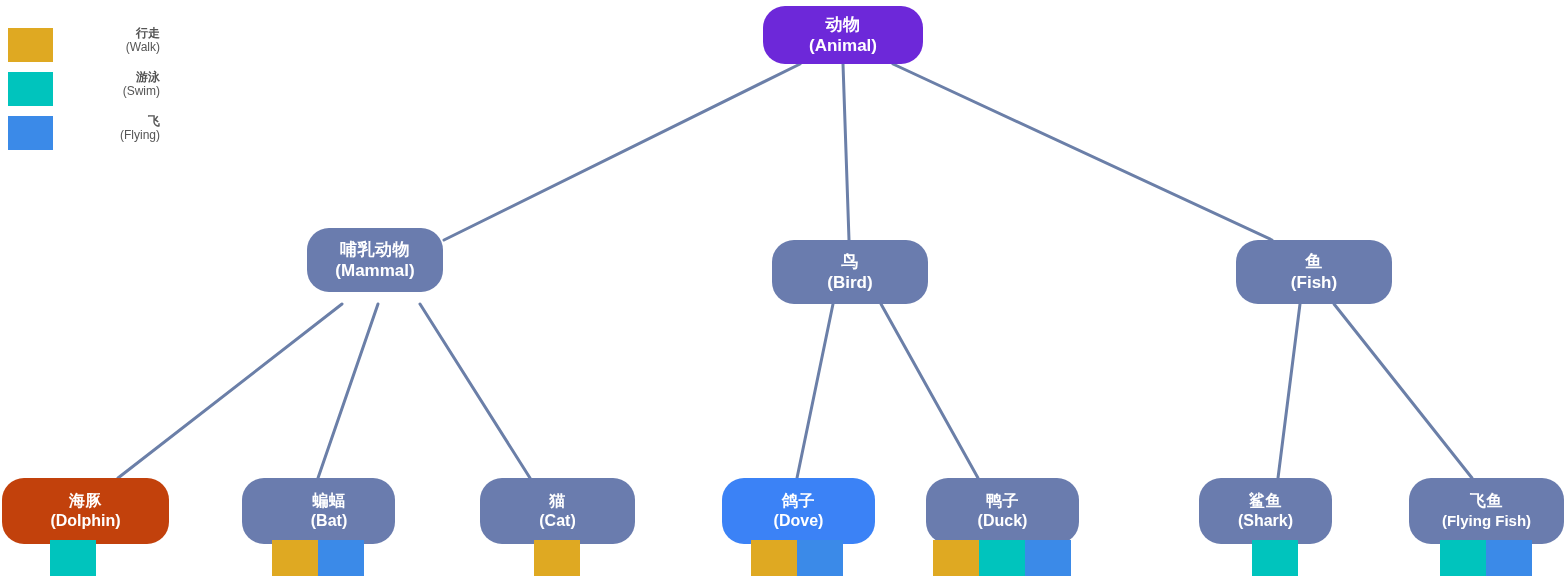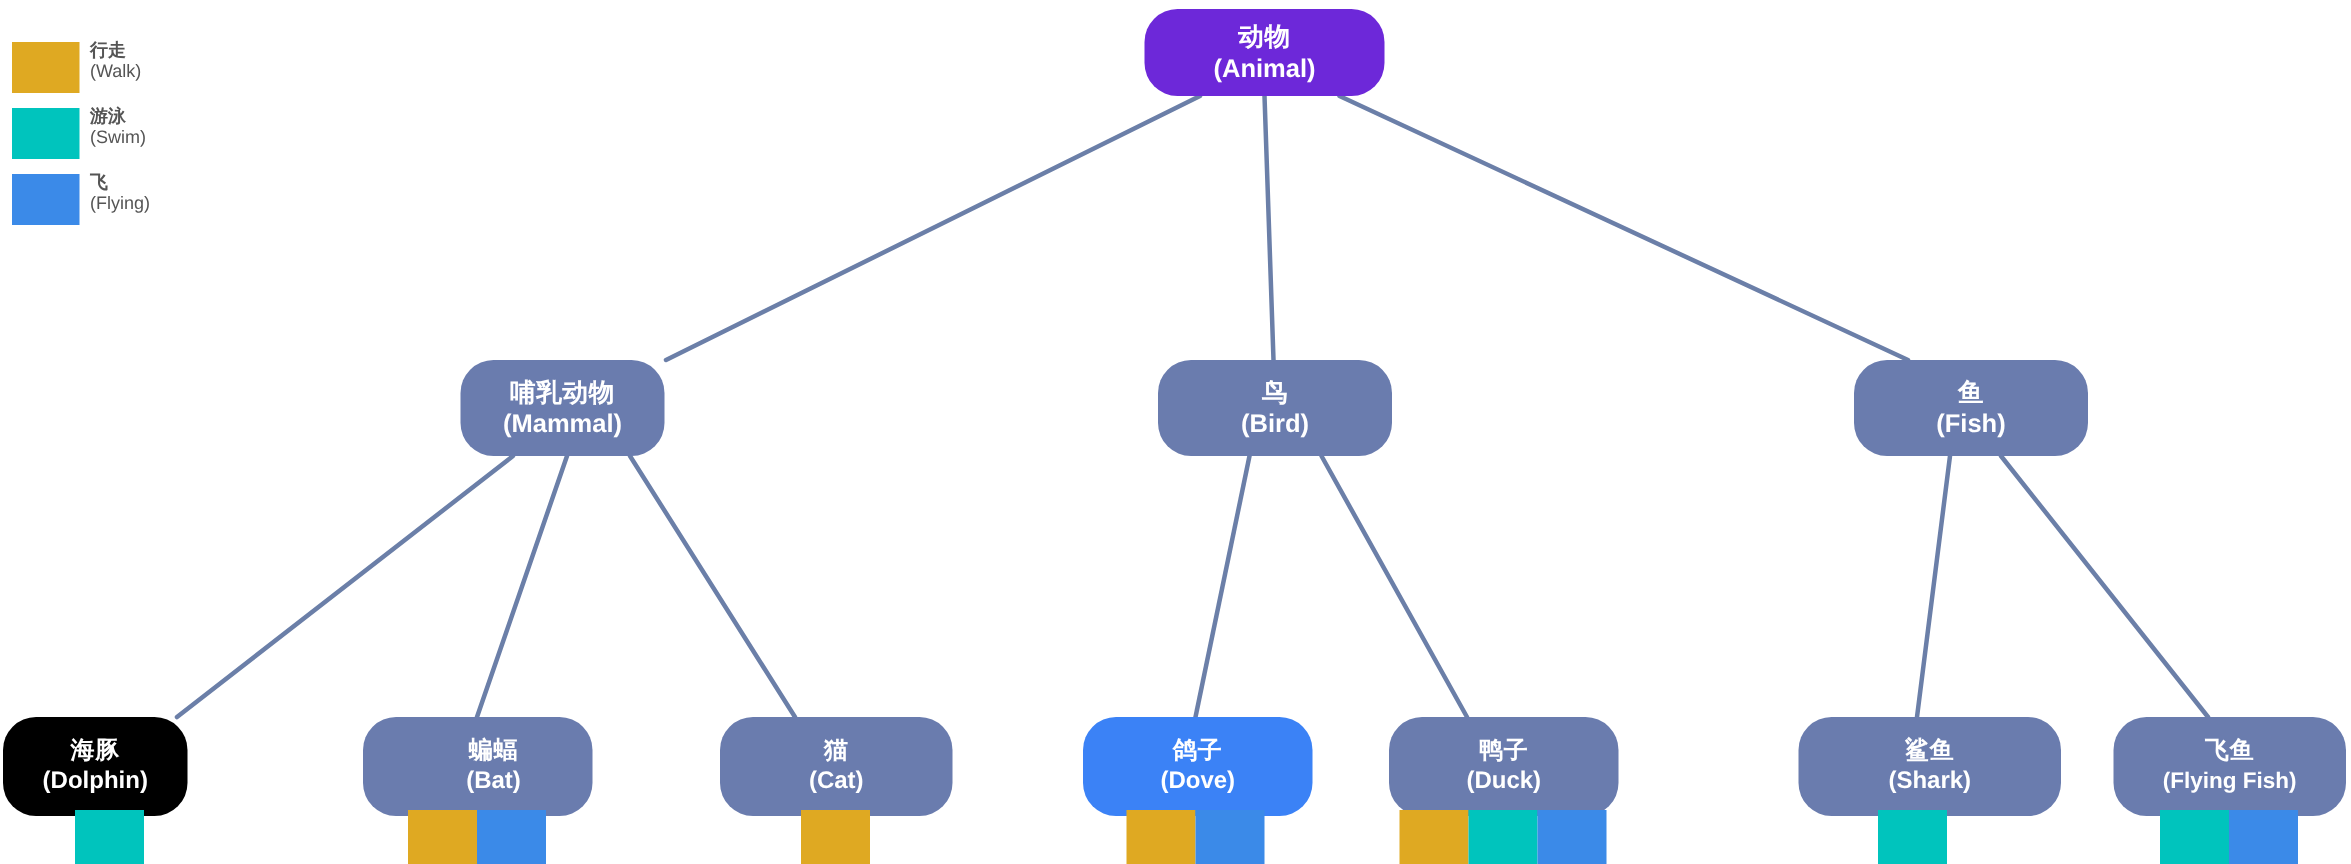--- a/index.html
+++ b/index.html
@@ -42,21 +42,21 @@
     left: 0;
     top: 0;
     width: 45px;
     height: 34px;
   }
   .legend-label {
     position: absolute;
     left: 52px;
     top: -2px;
     width: 100px;
-    text-align: left;
+    text-align: right;
     color: #555555;
     line-height: 1.18;
   }
   .legend-cn {
     display: block;
     font-size: 12px;
     font-weight: bold;
   }
   .legend-en {
     display: block;
@@ -142,33 +142,33 @@
           <span class="legend-en">(Flying)</span>
         </div>
       </div>
     </div>
 
   <div id="nodes-layer">
       <div class="node" style="left: 763px; top: 6px; width: 160px; height: 58px; background: #6d28d9;">
         <span class="cn">动物</span>
         <span class="en">(Animal)</span>
       </div>
-      <div class="node" style="left: 307px; top: 240px; width: 136px; height: 64px; background: rgb(106, 124, 174);">
+      <div class="node" style="left: 307px; top: 228px; width: 136px; height: 64px; background: rgb(106, 124, 174);">
         <span class="cn">哺乳动物</span>
         <span class="en">(Mammal)</span>
       </div>
       <div class="node" style="left: 772px; top: 240px; width: 156px; height: 64px; background: rgb(106, 124, 174);">
         <span class="cn">鸟</span>
         <span class="en">(Bird)</span>
       </div>
       <div class="node" style="left: 1236px; top: 240px; width: 156px; height: 64px; background: rgb(106, 124, 174);">
         <span class="cn">鱼</span>
         <span class="en">(Fish)</span>
       </div>
-      <div class="node leaf" style="left: 2px; top: 478px; width: 123px; height: 66px; background: #000000;">
+      <div class="node leaf" style="left: 2px; top: 478px; width: 167px; height: 66px; background: #c2410c;">
         <span class="cn">海豚</span>
         <span class="en">(Dolphin)</span>
       </div>
       <div class="attrs" style="left: 50px; top: 540px;">
         <div class="attr-sq" style="background: rgb(0, 196, 189);"></div>
       </div>
       <div class="node leaf" style="left: 242px; top: 478px; width: 153px; height: 66px; background: rgb(106, 124, 174); padding-left: 21px;">
         <span class="cn">蝙蝠</span>
         <span class="en">(Bat)</span>
       </div>
@@ -193,21 +193,21 @@
       </div>
       <div class="node leaf" style="left: 926px; top: 478px; width: 153px; height: 66px; background: rgb(106, 124, 174);">
         <span class="cn">鸭子</span>
         <span class="en">(Duck)</span>
       </div>
       <div class="attrs" style="left: 933px; top: 540px;">
         <div class="attr-sq" style="background: rgb(223, 169, 34);"></div>
         <div class="attr-sq" style="background: rgb(0, 196, 189);"></div>
         <div class="attr-sq" style="background: rgb(59, 138, 232);"></div>
       </div>
-      <div class="node leaf" style="left: 1199px; top: 478px; width: 175px; height: 66px; background: rgb(106, 124, 174);">
+      <div class="node leaf" style="left: 1199px; top: 478px; width: 133px; height: 66px; background: rgb(106, 124, 174);">
         <span class="cn">鲨鱼</span>
         <span class="en">(Shark)</span>
       </div>
       <div class="attrs" style="left: 1252px; top: 540px;">
         <div class="attr-sq" style="background: rgb(0, 196, 189);"></div>
       </div>
       <div class="node leaf small-en" style="left: 1409px; top: 478px; width: 155px; height: 66px; background: rgb(106, 124, 174);">
         <span class="cn">飞鱼</span>
         <span class="en">(Flying Fish)</span>
       </div>

